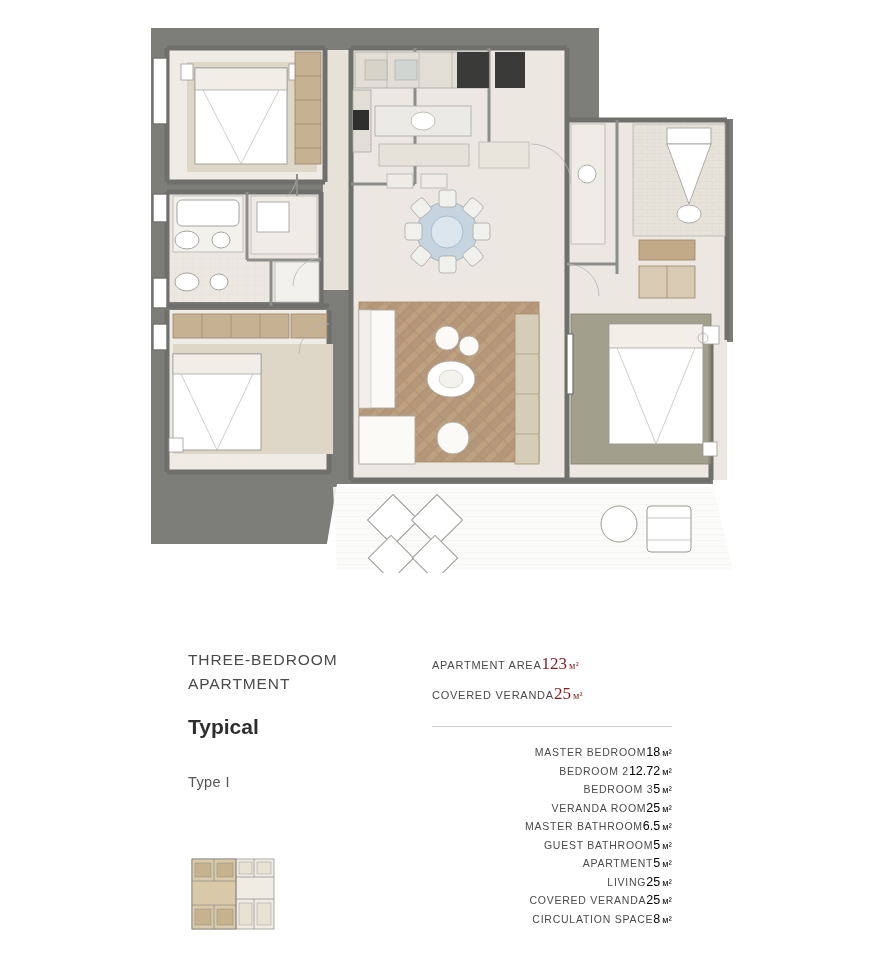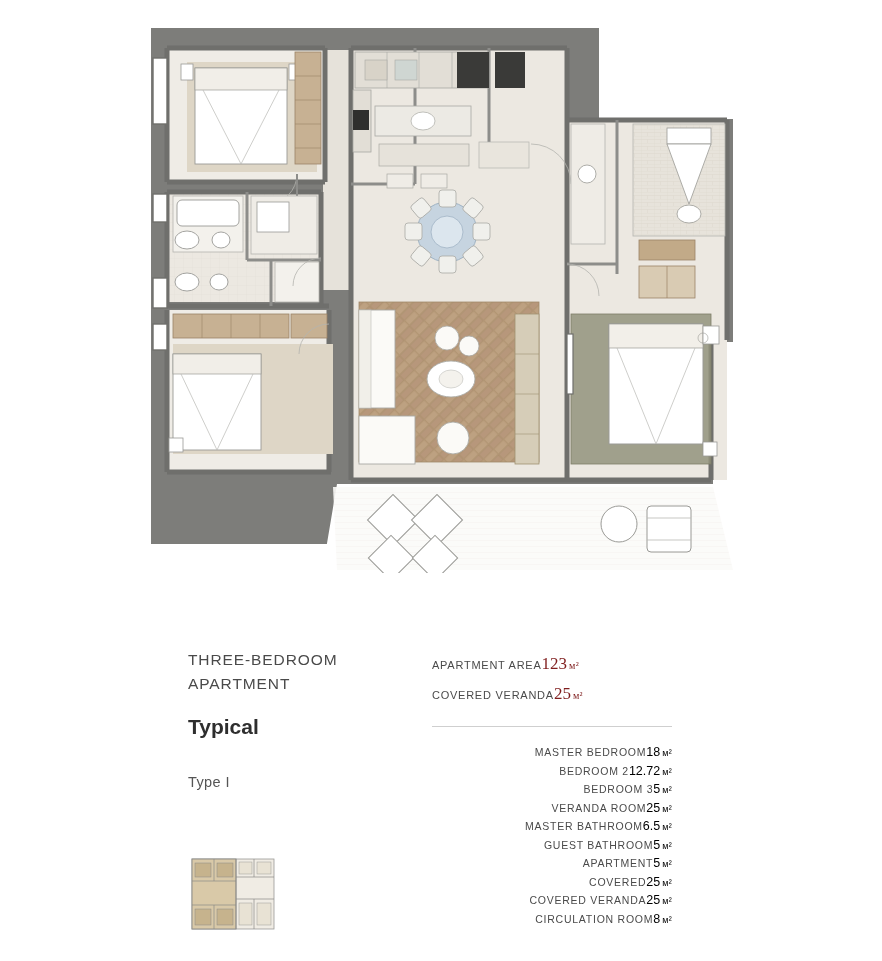--- a/index.html
+++ b/index.html
@@ -413,29 +413,29 @@
       </div>
       <div class="room-row">
         <span class="room-label">GUEST BATHROOM</span>
         <span class="room-value"><span>5</span><span class="unit">м²</span></span>
       </div>
       <div class="room-row">
         <span class="room-label">APARTMENT</span>
         <span class="room-value"><span>5</span><span class="unit">м²</span></span>
       </div>
       <div class="room-row">
-        <span class="room-label">COVERED</span>
+        <span class="room-label">LIVING</span>
         <span class="room-value"><span>25</span><span class="unit">м²</span></span>
       </div>
       <div class="room-row">
         <span class="room-label">COVERED VERANDA</span>
         <span class="room-value"><span>25</span><span class="unit">м²</span></span>
       </div>
       <div class="room-row">
-        <span class="room-label">CIRCULATION ROOM</span>
+        <span class="room-label">CIRCULATION SPACE</span>
         <span class="room-value"><span>8</span><span class="unit">м²</span></span>
       </div>
 
     </div>
   </div>
 
   <div id="keyplan">
     <svg viewBox="0 0 86 78" width="86" height="78" xmlns="http://www.w3.org/2000/svg">
       <rect x="0" y="0" width="86" height="78" fill="#ffffff"></rect>
       <rect x="2" y="4" width="82" height="70" fill="#f0ece4" stroke="#9a9a96" stroke-width="0.8"></rect>

